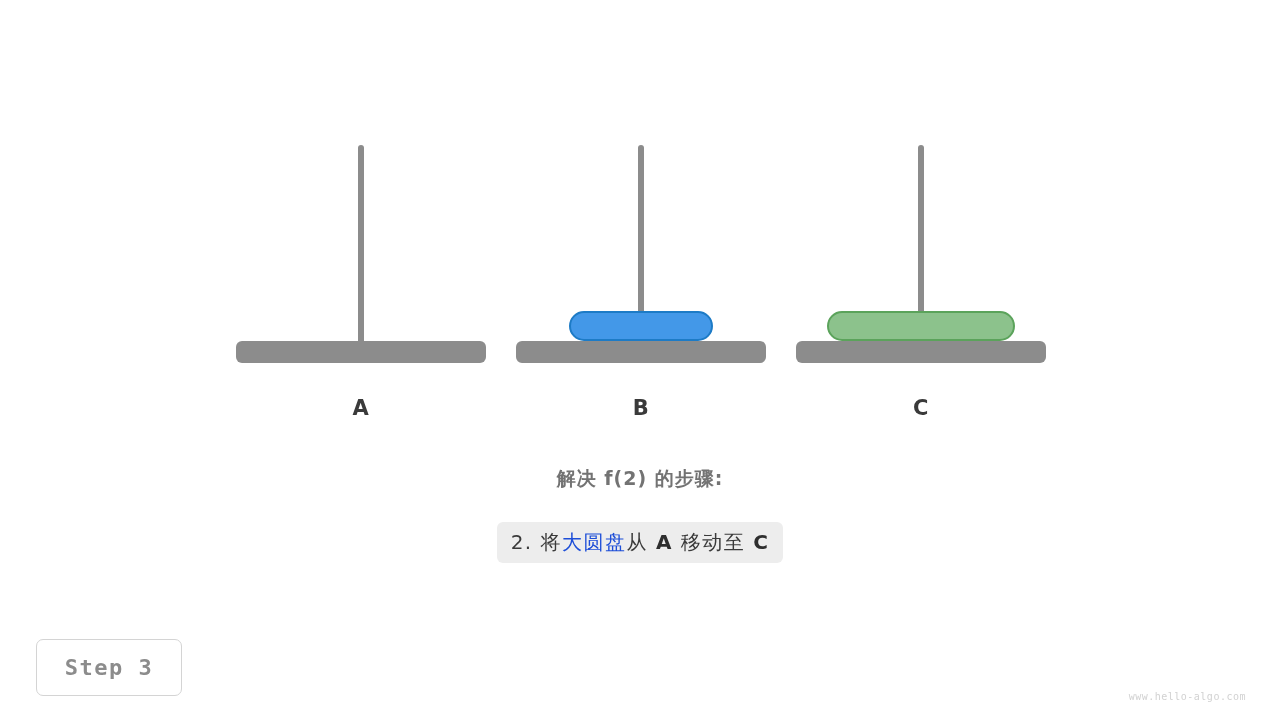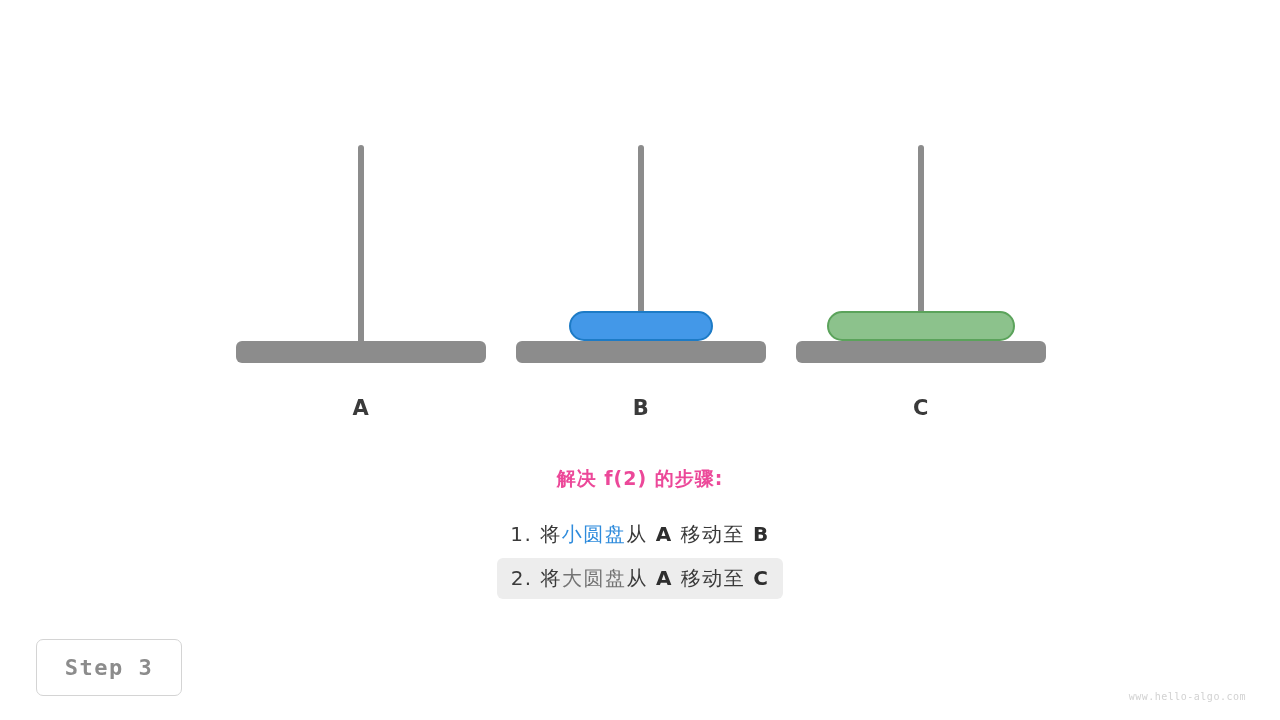--- a/index.html
+++ b/index.html
@@ -92,44 +92,44 @@
     position: absolute;
     left: 0;
     top: 466px;
     width: 1280px;
     text-align: center;
   }
 
   #steps-title {
     font-size: 19px;
     font-weight: bold;
-    color: #ec4899;
+    color: #737373;
     letter-spacing: 1px;
-    margin-bottom: 22px;
+    margin-bottom: 30px;
     white-space: pre;
   }
 
   .step-line {
     display: inline-block;
     font-size: 20px;
     color: #3a3a3a;
     letter-spacing: 1.5px;
     padding: 6px 14px;
     border-radius: 6px;
     white-space: pre;
     line-height: 1.45;
   }
   .step-line.highlighted {
     background: #ededed;
   }
   .step-row { line-height: 0; }
   .step-row + .step-row { margin-top: 3px; }
 
   .tok-blue  { color: #2e8bdc; }
-  .tok-green { color: #737373; }
+  .tok-green { color: #1d4ed8; }
   .tok-peg   { font-weight: bold; color: #2e2e2e; }
 
   
   #step-badge {
     position: absolute;
     left: 36px;
     top: 639px;
     width: 144px;
     height: 55px;
     border: 1px solid #d4d4d4;
@@ -182,23 +182,20 @@
     <div class="peg-base"></div>
     <div class="peg-label">C</div>
   </div>
 
 </div>
 
 <div id="steps-block">
 
   <div id="steps-title">解决 f(2) 的步骤:</div>
 
-  <div class="step-row">
-    <span class="step-line"><span>1. </span><span>将</span><span class="tok-blue">小圆盘</span><span>从</span><span> </span><span class="tok-peg">A</span><span> </span><span>移动至</span><span> </span><span class="tok-peg">B</span></span>
-  </div>
 
   <div class="step-row">
     <span class="step-line highlighted"><span>2. </span><span>将</span><span class="tok-green">大圆盘</span><span>从</span><span> </span><span class="tok-peg">A</span><span> </span><span>移动至</span><span> </span><span class="tok-peg">C</span></span>
   </div>
 
 </div>
 
 <div id="step-badge">
   <span id="step-badge-label">Step 3</span>
 </div>

